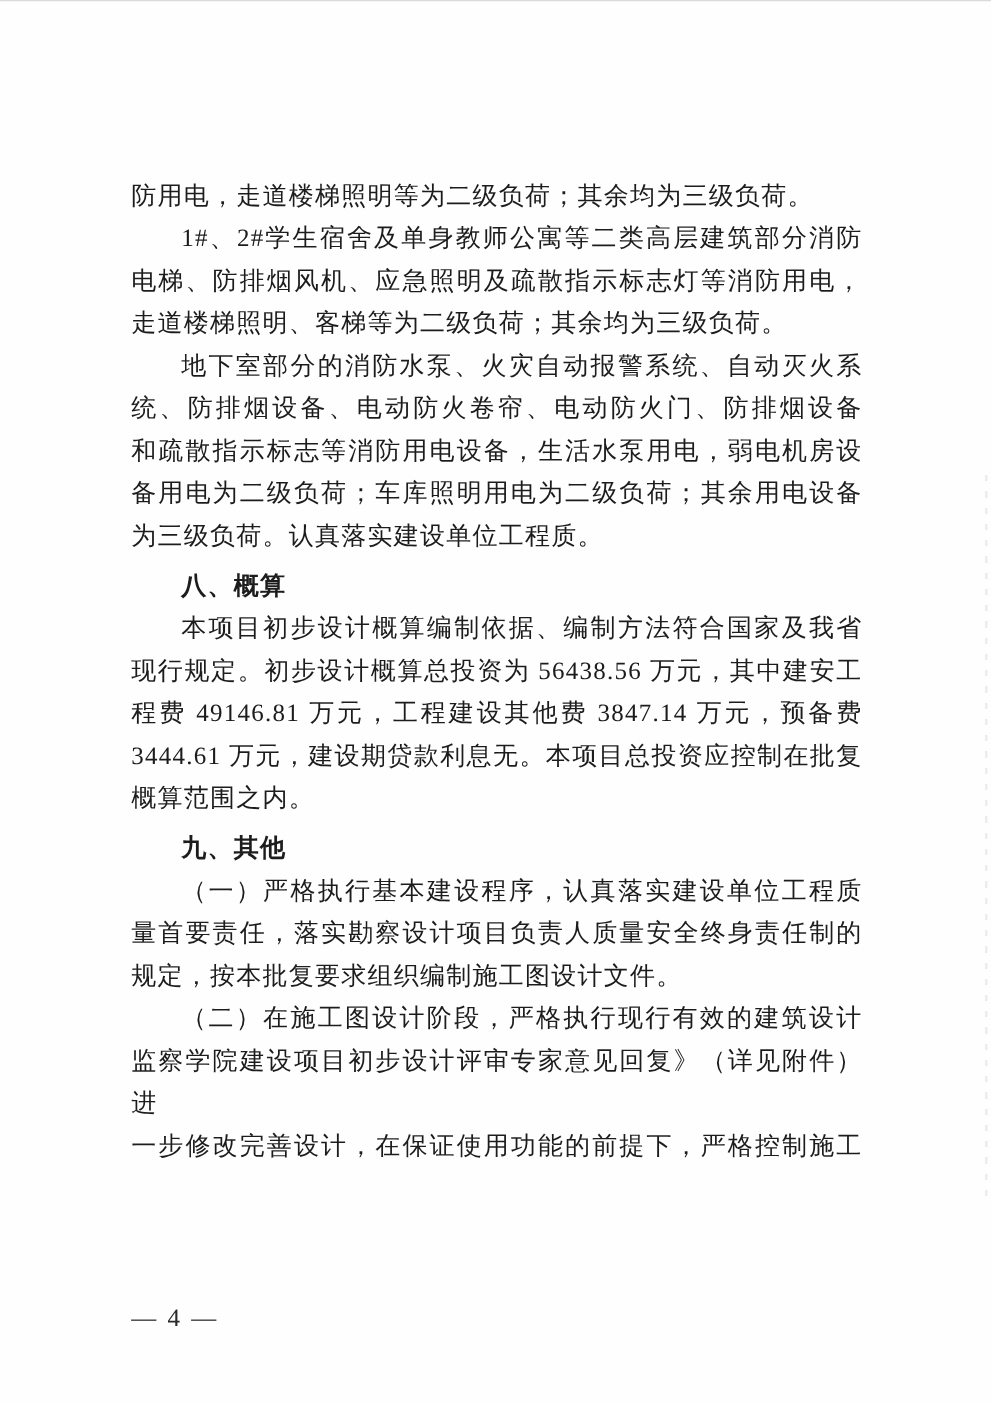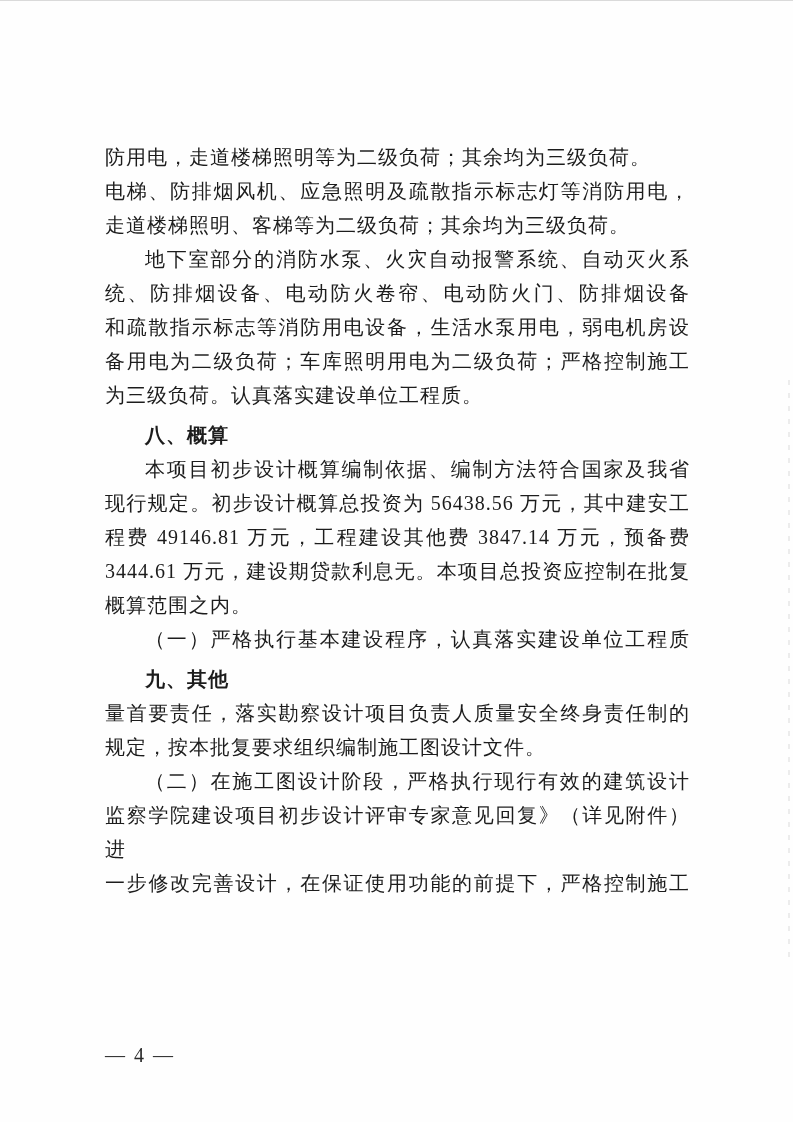--- a/index.html
+++ b/index.html
@@ -76,35 +76,36 @@
 </style>
 </head>
 <body>
 
 <div class="page">
   <div class="scan-top"></div>
   <div class="scan-right"></div>
 
   <div class="doc-body">
       <div class="line">防用电，走道楼梯照明等为二级负荷；其余均为三级负荷。</div>
+      <div class="line just indent">1#、2#学生宿舍及单身教师公寓等二类高层建筑部分消防</div>
       <div class="line just">电梯、防排烟风机、应急照明及疏散指示标志灯等消防用电，</div>
       <div class="line">走道楼梯照明、客梯等为二级负荷；其余均为三级负荷。</div>
       <div class="line just indent">地下室部分的消防水泵、火灾自动报警系统、自动灭火系</div>
       <div class="line just">统、防排烟设备、电动防火卷帘、电动防火门、防排烟设备</div>
       <div class="line just">和疏散指示标志等消防用电设备，生活水泵用电，弱电机房设</div>
-      <div class="line just">备用电为二级负荷；车库照明用电为二级负荷；严格控制施工</div>
+      <div class="line just">备用电为二级负荷；车库照明用电为二级负荷；其余用电设备</div>
       <div class="line">为三级负荷。认真落实建设单位工程质。</div>
       <div class="line heading">八、概算</div>
       <div class="line just indent">本项目初步设计概算编制依据、编制方法符合国家及我省</div>
       <div class="line just">现行规定。初步设计概算总投资为 56438.56 万元，其中建安工</div>
       <div class="line just">程费 49146.81 万元，工程建设其他费 3847.14 万元，预备费</div>
       <div class="line just">3444.61 万元，建设期贷款利息无。本项目总投资应控制在批复</div>
       <div class="line">概算范围之内。</div>
+      <div class="line heading">九、其他</div>
       <div class="line just indent">（一）严格执行基本建设程序，认真落实建设单位工程质</div>
-      <div class="line heading">九、其他</div>
       <div class="line just">量首要责任，落实勘察设计项目负责人质量安全终身责任制的</div>
       <div class="line">规定，按本批复要求组织编制施工图设计文件。</div>
       <div class="line just indent">（二）在施工图设计阶段，严格执行现行有效的建筑设计</div>
       <div class="line just">监察学院建设项目初步设计评审专家意见回复》（详见附件）进</div>
       <div class="line just">一步修改完善设计，在保证使用功能的前提下，严格控制施工</div>
     </div>
 
   <div class="page-footer">— 4 —</div>
 </div>
 

